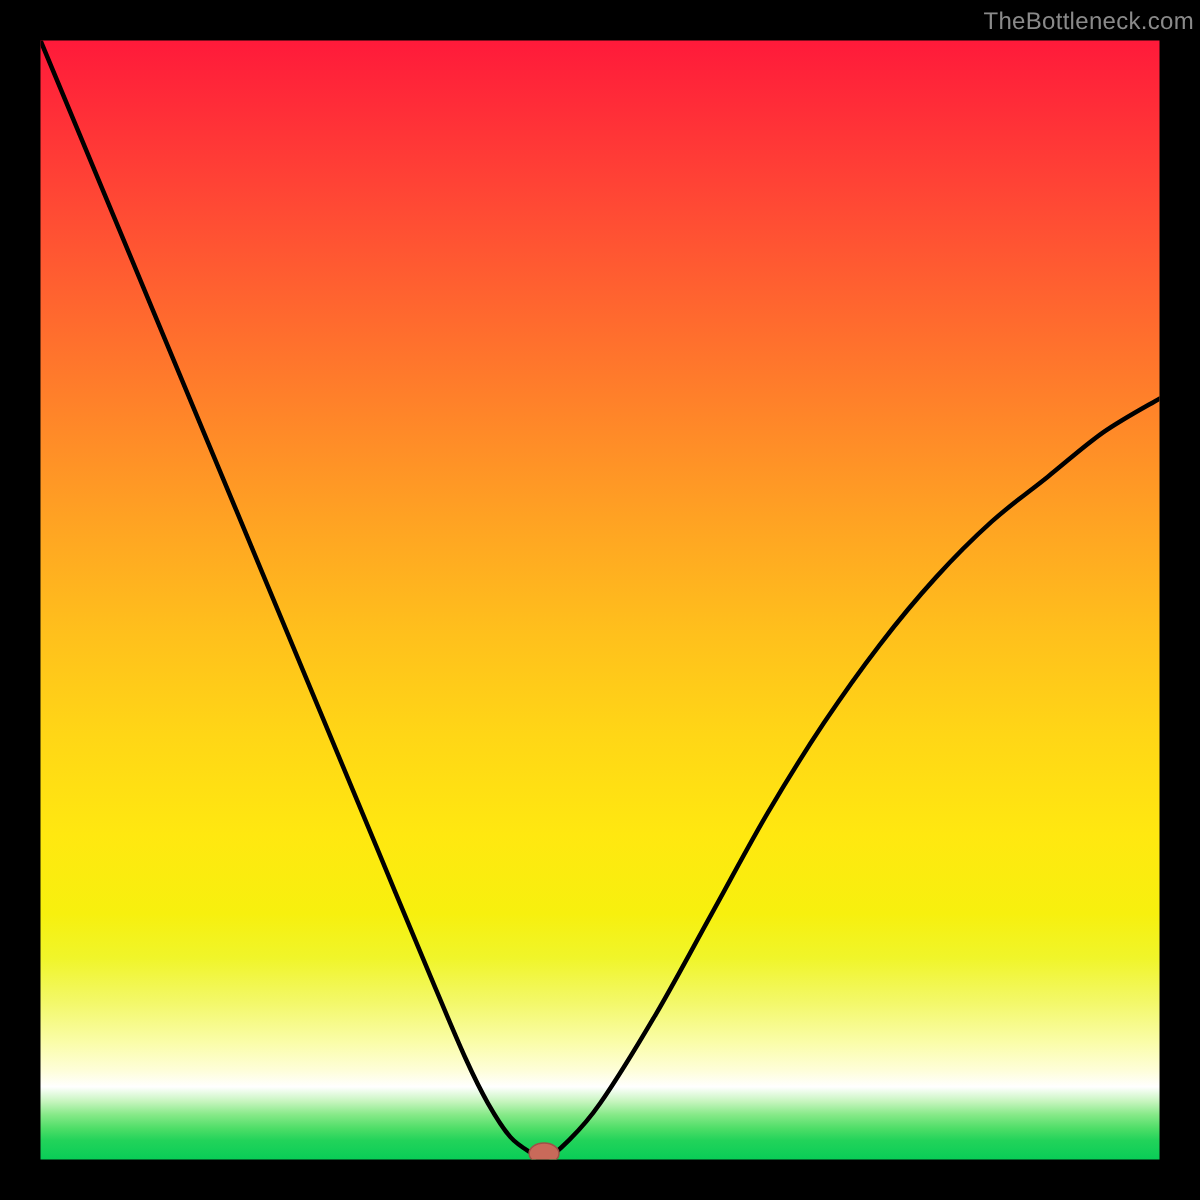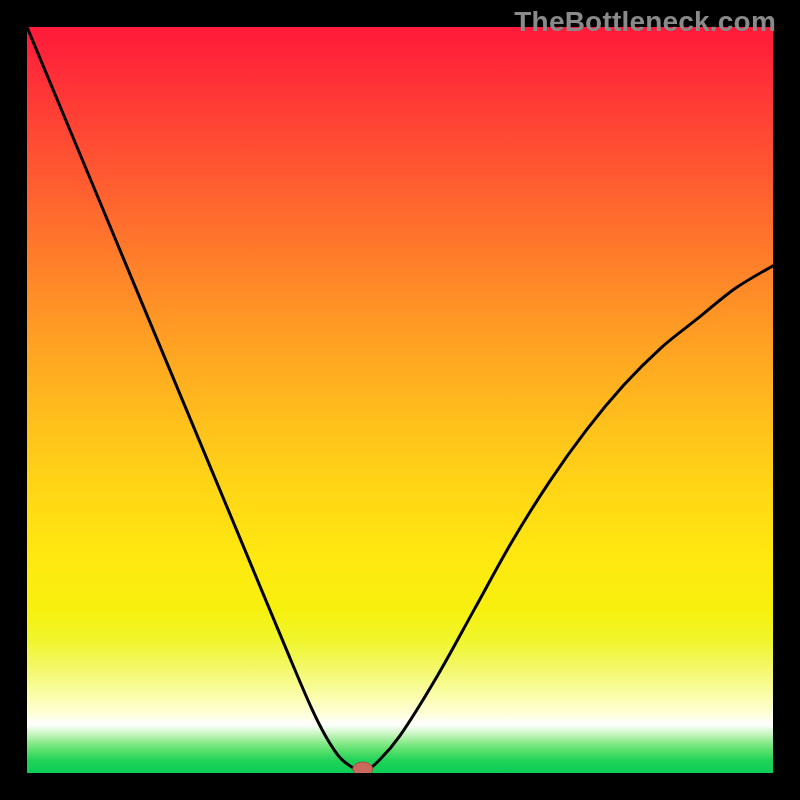--- a/index.html
+++ b/index.html
@@ -41,24 +41,24 @@
       #c7f5bf 94.8%,
       #86e988 96%,
       #4fde68 97.2%,
       #22d35a 98.3%,
       #09cd57 100%
     );
   }
   .watermark {
     position: absolute;
     top: 6px;
-    right: 24px;
+    right: 4px;
     color: #8a8a8a;
-    font-size: 28px;
-    font-weight: 700;
+    font-size: 16px;
+    font-weight: 400;
     letter-spacing: 0.2px;
   }
   .curve-svg {
     position: absolute;
     left: 27px;
     top: 27px;
     width: 746px;
     height: 746px;
   }
   .curve-path {

